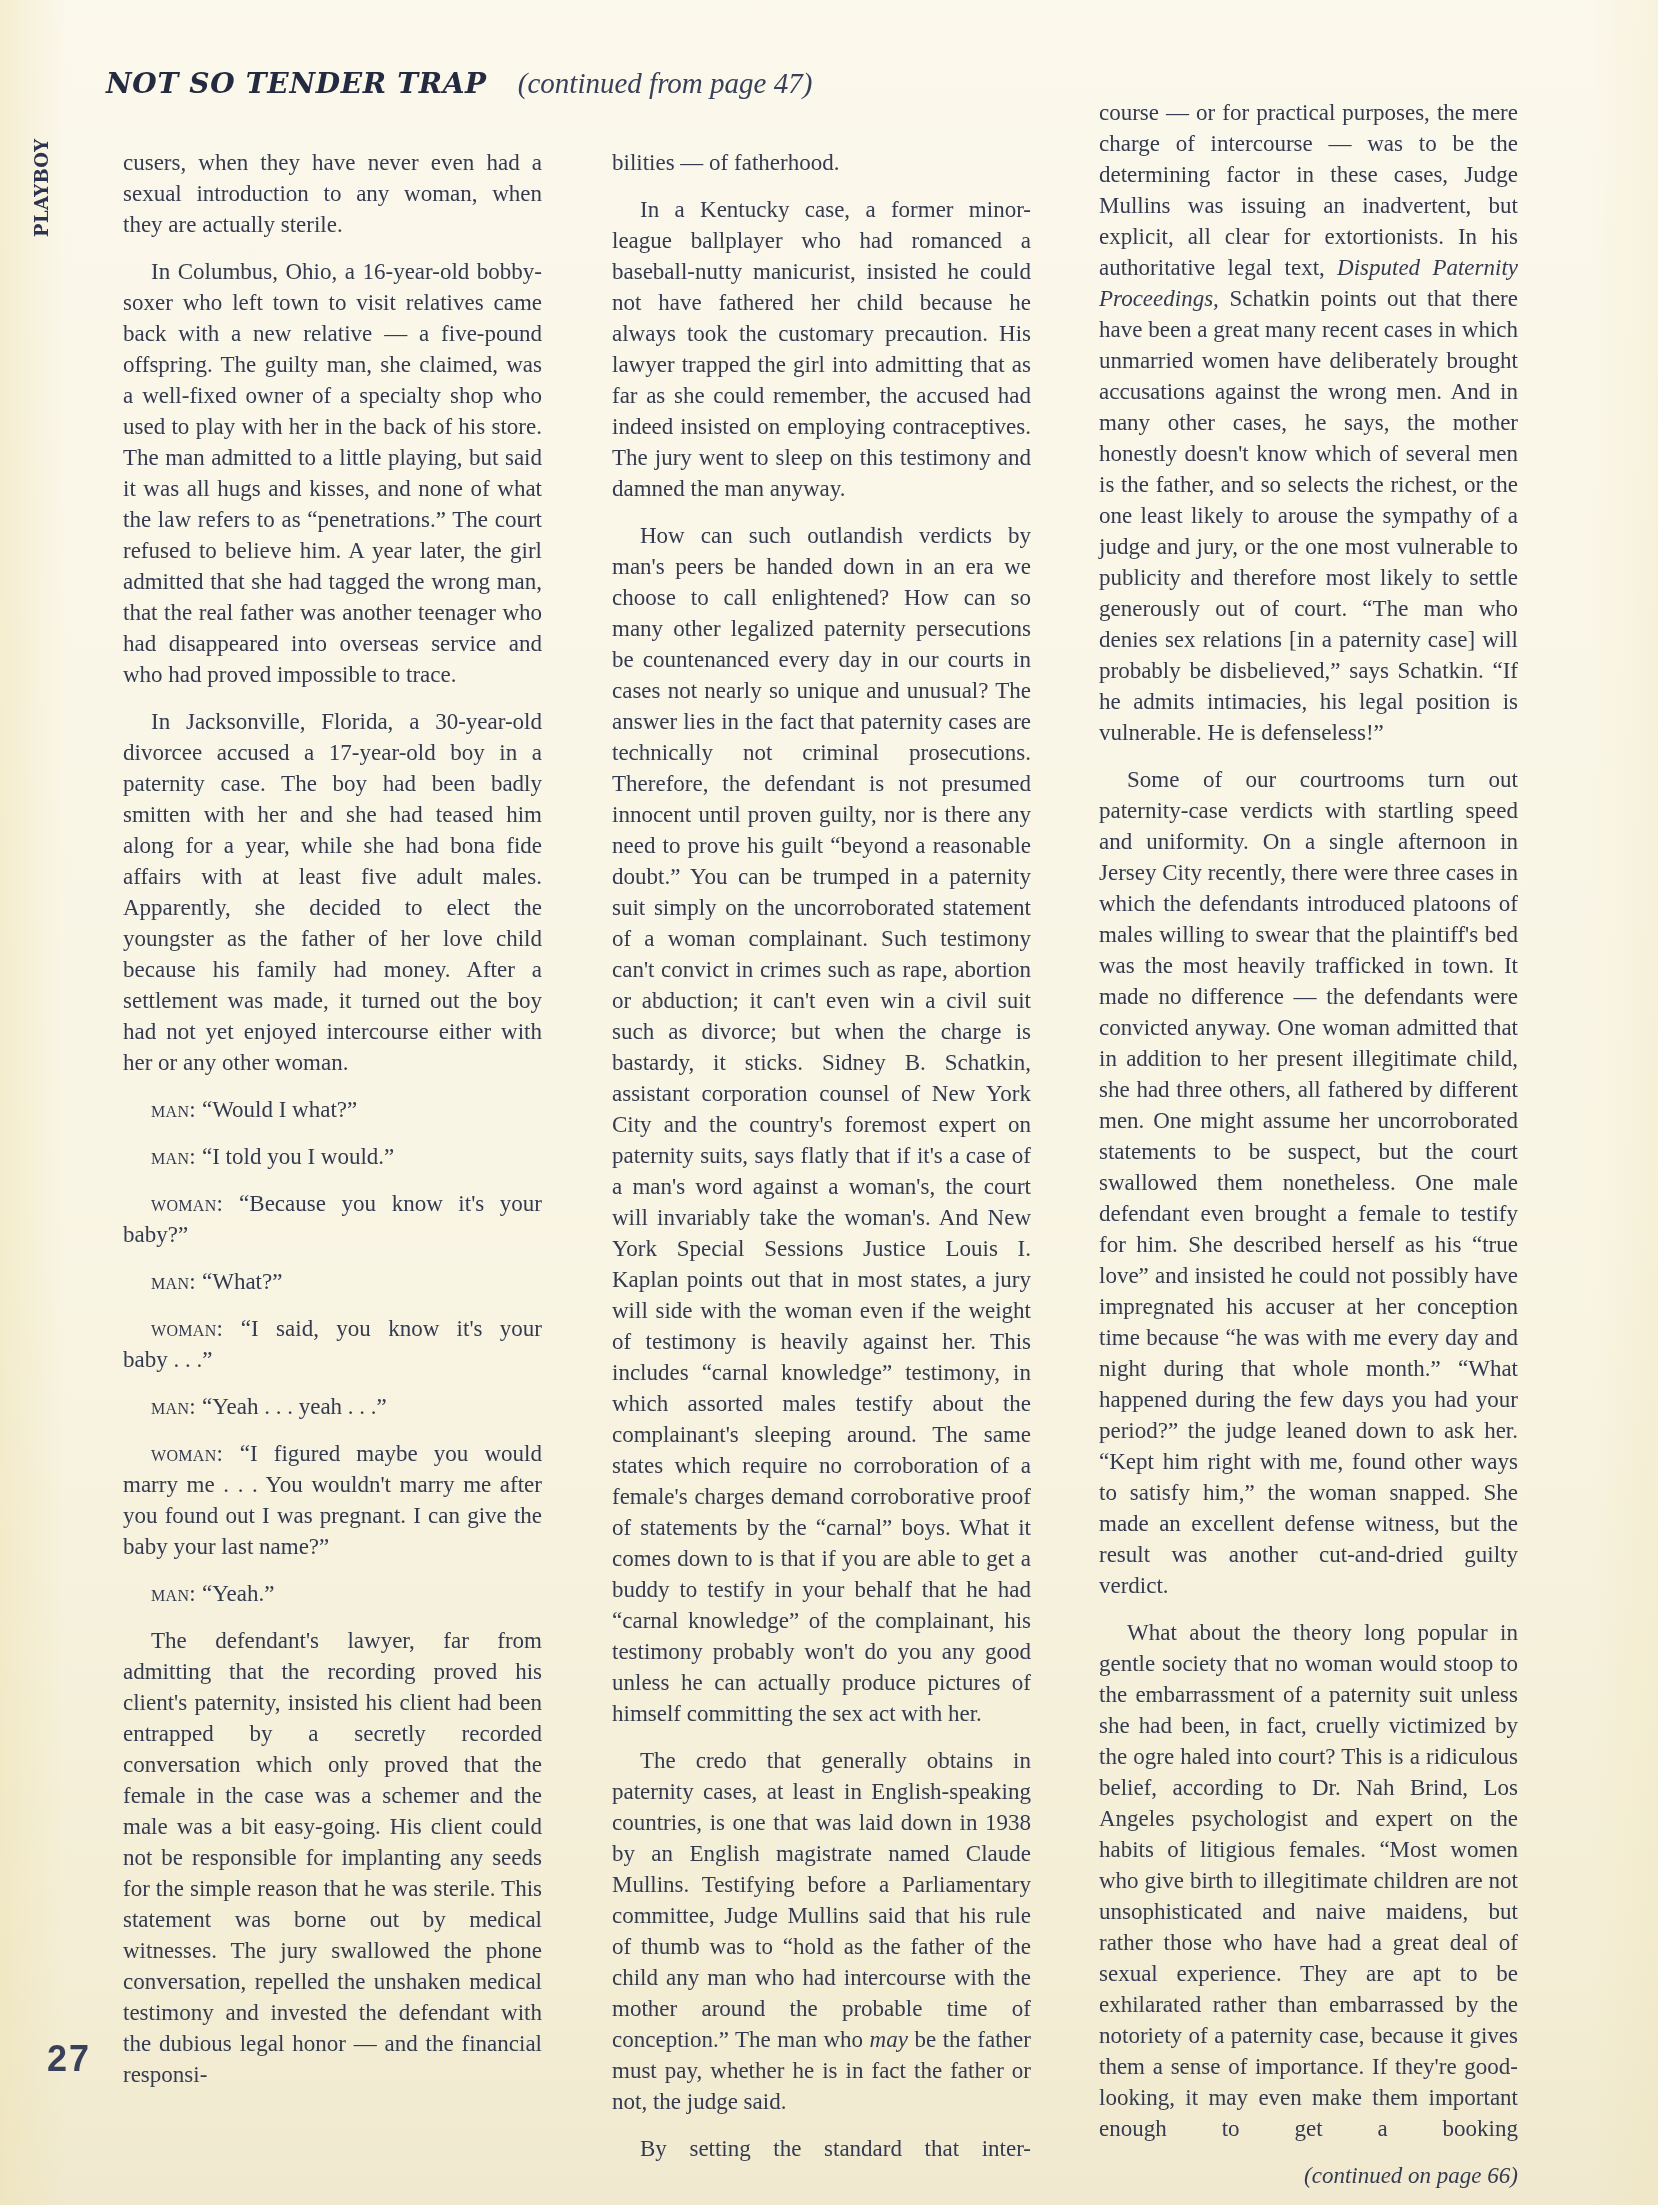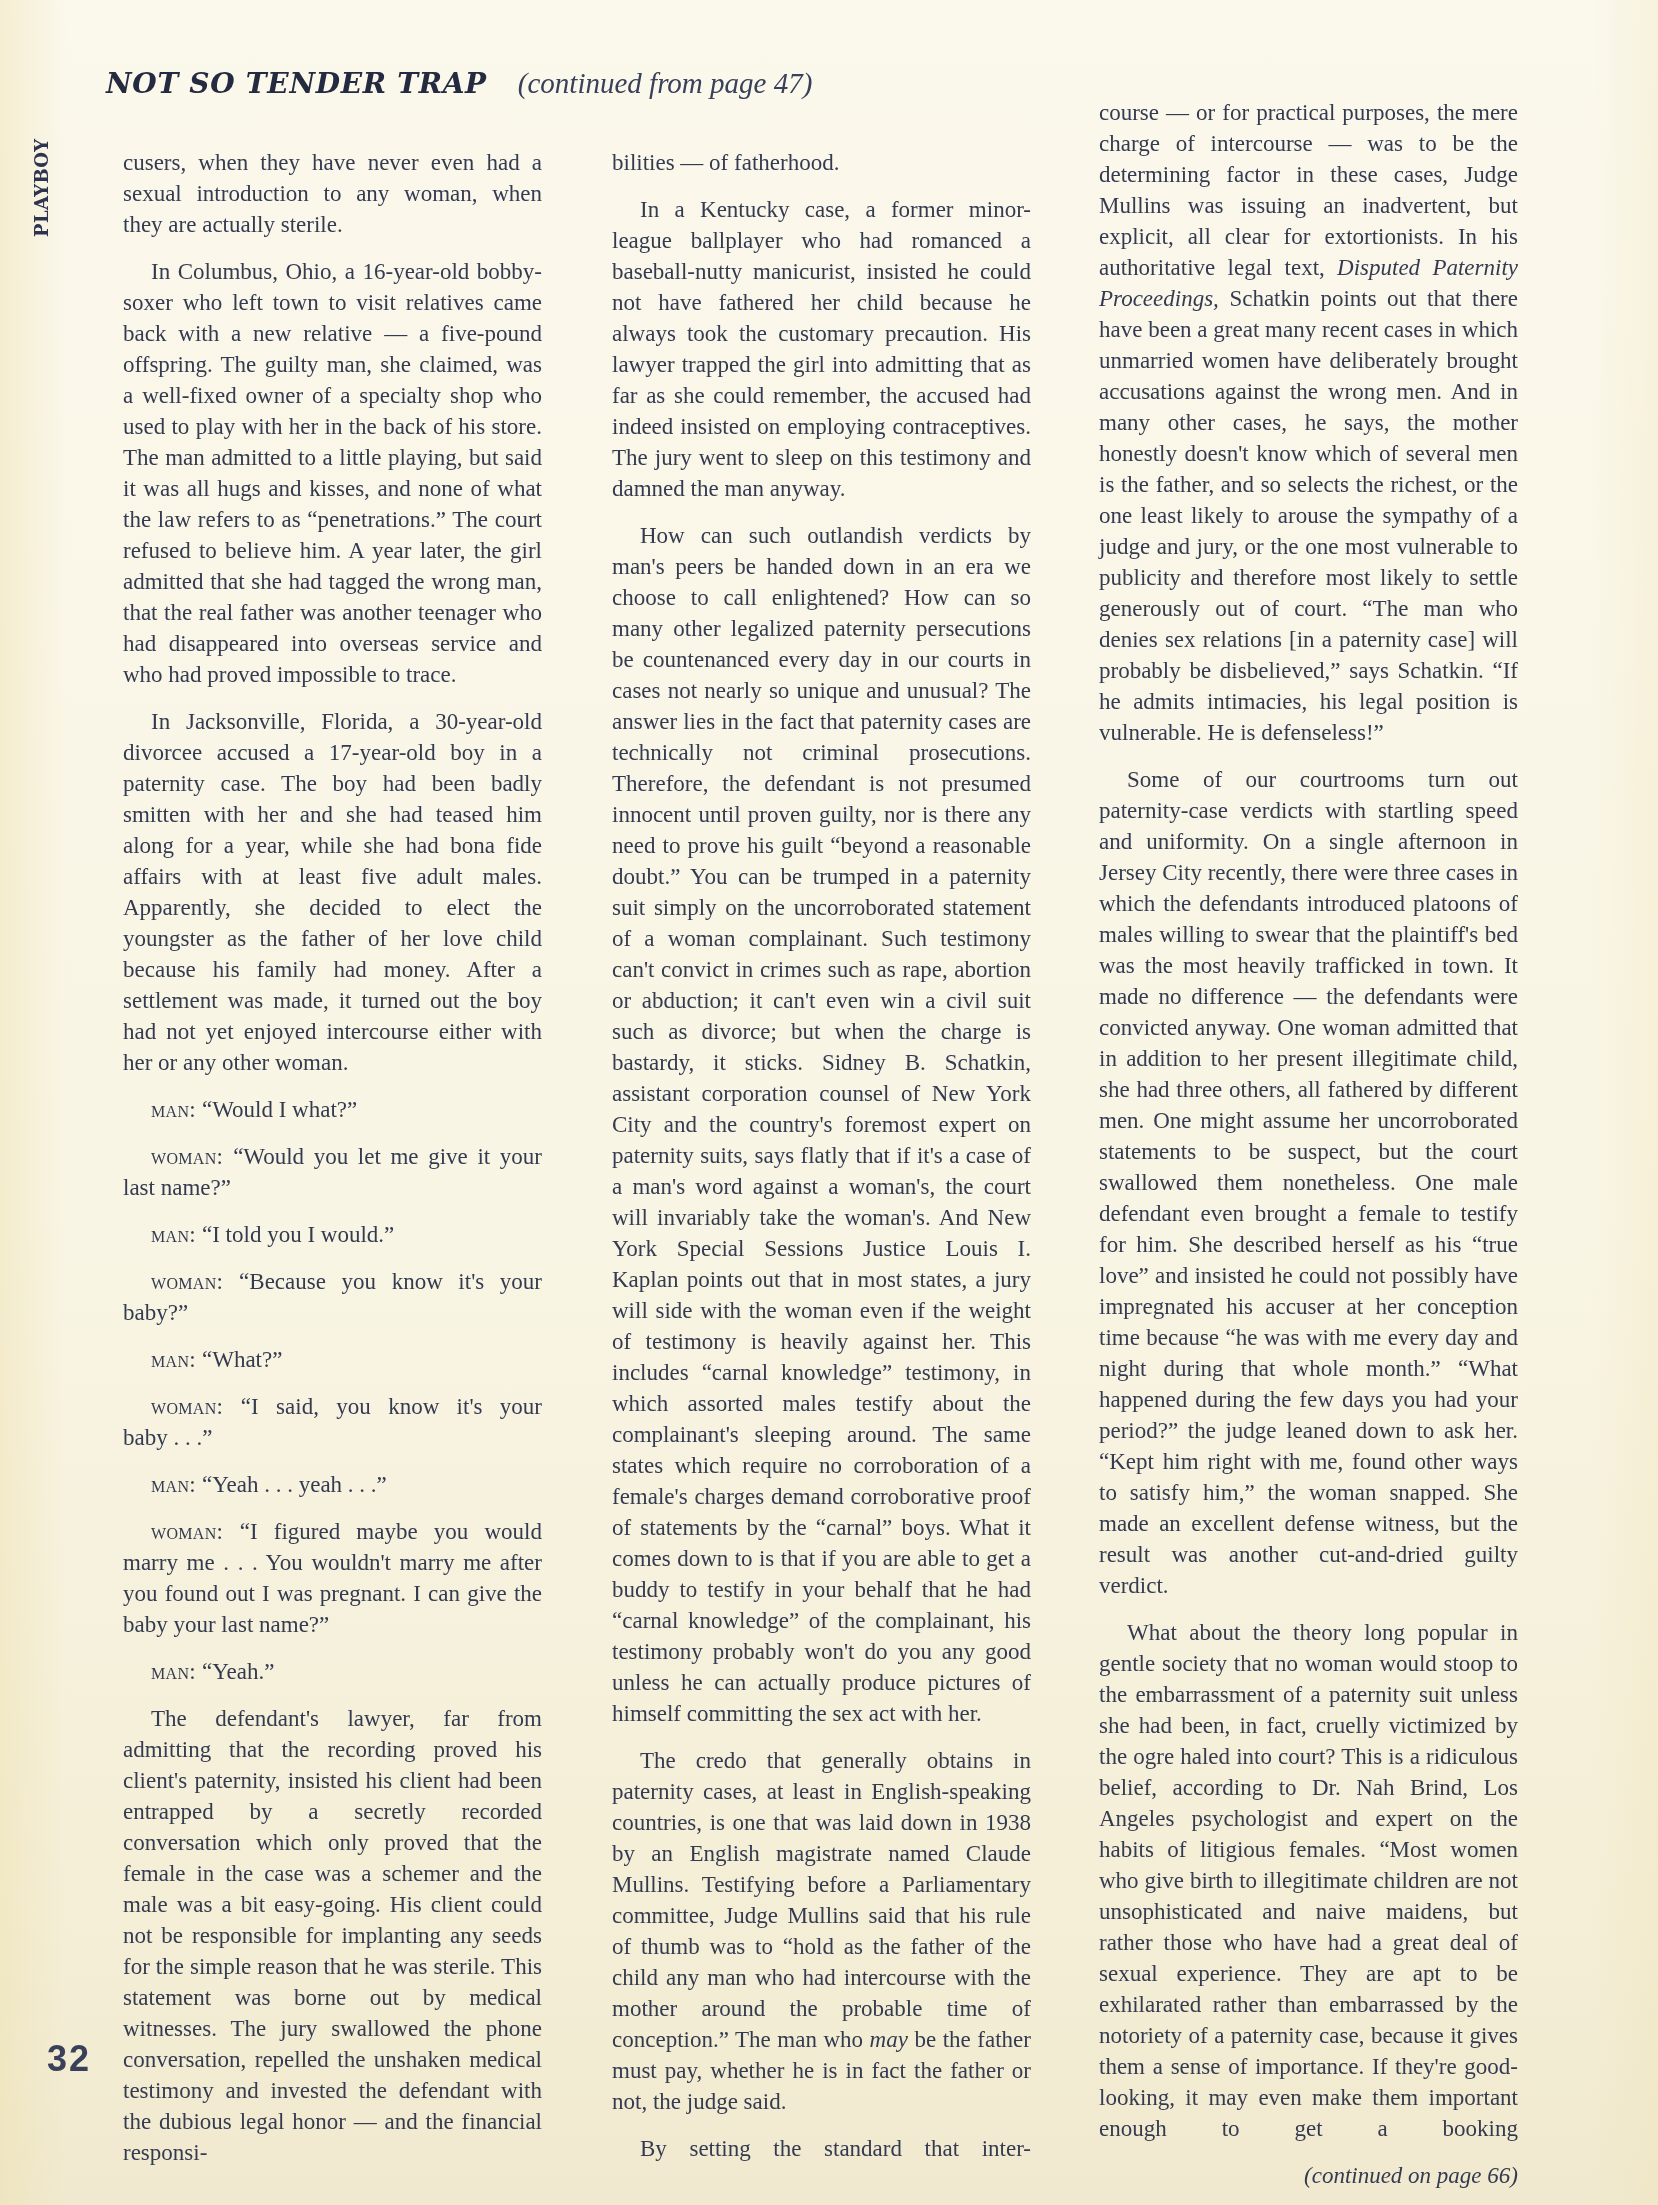--- a/index.html
+++ b/index.html
@@ -57,21 +57,20 @@
 
   <div class="header">
     <span class="title">NOT SO TENDER TRAP</span><span class="cont-note">(continued from page 47)</span>
   </div>
 
   <div class="column" id="col1">
       <p><span>cusers, when they have never even had a sexual introduction to any woman, when they are actually sterile.</span></p>
       <p class="indent"><span>In Columbus, Ohio, a 16-year-old bobby-soxer who left town to visit relatives came back with a new relative — a five-pound offspring. The guilty man, she claimed, was a well-fixed owner of a specialty shop who used to play with her in the back of his store. The man admitted to a little playing, but said it was all hugs and kisses, and none of what the law refers to as “penetrations.” The court refused to believe him. A year later, the girl admitted that she had tagged the wrong man, that the real father was another teenager who had disappeared into overseas service and who had proved impossible to trace.</span></p>
       <p class="indent"><span>In Jacksonville, Florida, a 30-year-old divorcee accused a 17-year-old boy in a paternity case. The boy had been badly smitten with her and she had teased him along for a year, while she had bona fide affairs with at least five adult males. Apparently, she decided to elect the youngster as the father of her love child because his family had money. After a settlement was made, it turned out the boy had not yet enjoyed intercourse either with her or any other woman.</span></p>
       <p class="indent"><span class="sc">man: </span><span>“Would I what?”</span></p>
-      <p class="indent"><span class="sc">woman: </span><span>“Would you let me give it your last name?”</span></p>
       <p class="indent"><span class="sc">man: </span><span>“I told you I would.”</span></p>
       <p class="indent"><span class="sc">woman: </span><span>“Because you know it's your baby?”</span></p>
       <p class="indent"><span class="sc">man: </span><span>“What?”</span></p>
       <p class="indent"><span class="sc">woman: </span><span>“I said, you know it's your baby&nbsp;.&nbsp;.&nbsp;.”</span></p>
       <p class="indent"><span class="sc">man: </span><span>“Yeah&nbsp;.&nbsp;.&nbsp;. yeah&nbsp;.&nbsp;.&nbsp;.”</span></p>
       <p class="indent"><span class="sc">woman: </span><span>“I figured maybe you would marry me&nbsp;.&nbsp;.&nbsp;. You wouldn't marry me after you found out I was pregnant. I can give the baby your last name?”</span></p>
       <p class="indent"><span class="sc">man: </span><span>“Yeah.”</span></p>
       <p class="indent fill-last"><span>The defendant's lawyer, far from admitting that the recording proved his client's paternity, insisted his client had been entrapped by a secretly recorded conversation which only proved that the female in the case was a schemer and the male was a bit easy-going. His client could not be responsible for implanting any seeds for the simple reason that he was sterile. This statement was borne out by medical witnesses. The jury swallowed the phone conversation, repelled the unshaken medical testimony and invested the defendant with the dubious legal honor — and the financial responsi-</span></p>
     </div>
   <div class="column" id="col2">
@@ -81,16 +80,16 @@
       <p class="indent"><span>The credo that generally obtains in paternity cases, at least in English-speaking countries, is one that was laid down in 1938 by an English magistrate named Claude Mullins. Testifying before a Parliamentary committee, Judge Mullins said that his rule of thumb was to “hold as the father of the child any man who had intercourse with the mother around the probable time of conception.” The man who </span><i>may</i><span> be the father must pay, whether he is in fact the father or not, the judge said.</span></p>
       <p class="indent fill-last"><span>By setting the standard that inter-</span></p>
     </div>
   <div class="column" id="col3">
       <p><span>course — or for practical purposes, the mere charge of intercourse — was to be the determining factor in these cases, Judge Mullins was issuing an inadvertent, but explicit, all clear for extortionists. In his authoritative legal text, </span><i>Disputed Paternity Proceedings,</i><span> Schatkin points out that there have been a great many recent cases in which unmarried women have deliberately brought accusations against the wrong men. And in many other cases, he says, the mother honestly doesn't know which of several men is the father, and so selects the richest, or the one least likely to arouse the sympathy of a judge and jury, or the one most vulnerable to publicity and therefore most likely to settle generously out of court. “The man who denies sex relations [in a paternity case] will probably be disbelieved,” says Schatkin. “If he admits intimacies, his legal position is vulnerable. He is defenseless!”</span></p>
       <p class="indent"><span>Some of our courtrooms turn out paternity-case verdicts with startling speed and uniformity. On a single afternoon in Jersey City recently, there were three cases in which the defendants introduced platoons of males willing to swear that the plaintiff's bed was the most heavily trafficked in town. It made no difference — the defendants were convicted anyway. One woman admitted that in addition to her present illegitimate child, she had three others, all fathered by different men. One might assume her uncorroborated statements to be suspect, but the court swallowed them nonetheless. One male defendant even brought a female to testify for him. She described herself as his “true love” and insisted he could not possibly have impregnated his accuser at her conception time because “he was with me every day and night during that whole month.” “What happened during the few days you had your period?” the judge leaned down to ask her. “Kept him right with me, found other ways to satisfy him,” the woman snapped. She made an excellent defense witness, but the result was another cut-and-dried guilty verdict.</span></p>
       <p class="indent fill-last"><span>What about the theory long popular in gentle society that no woman would stoop to the embarrassment of a paternity suit unless she had been, in fact, cruelly victimized by the ogre haled into court? This is a ridiculous belief, according to Dr. Nah Brind, Los Angeles psychologist and expert on the habits of litigious females. “Most women who give birth to illegitimate children are not unsophisticated and naive maidens, but rather those who have had a great deal of sexual experience. They are apt to be exhilarated rather than embarrassed by the notoriety of a paternity case, because it gives them a sense of importance. If they're good-looking, it may even make them important enough to get a booking</span></p>
       <p class="right"><i>(continued on page 66)</i></p>
     </div>
 
-  <div class="page-number">32</div>
+  <div class="page-number">27</div>
 
 </div>
 
 
 </body></html>

